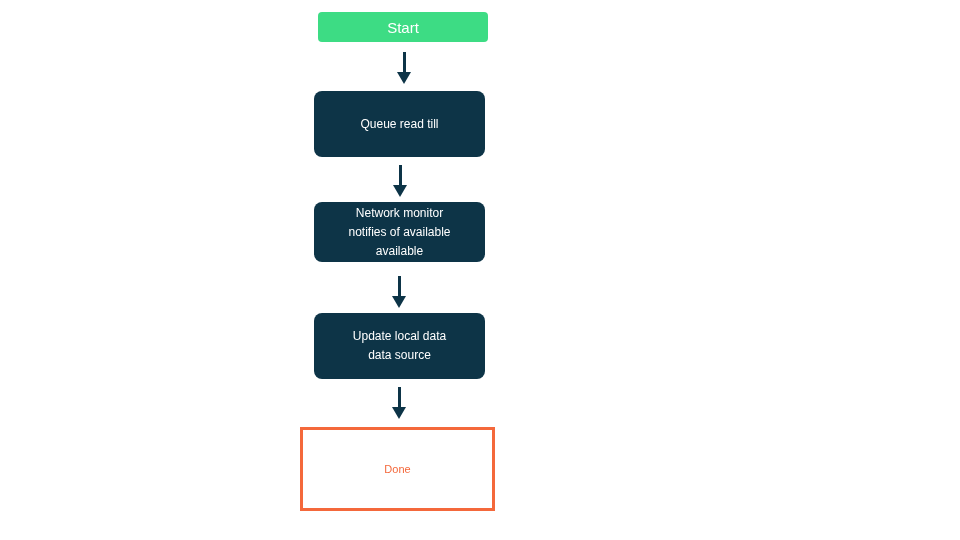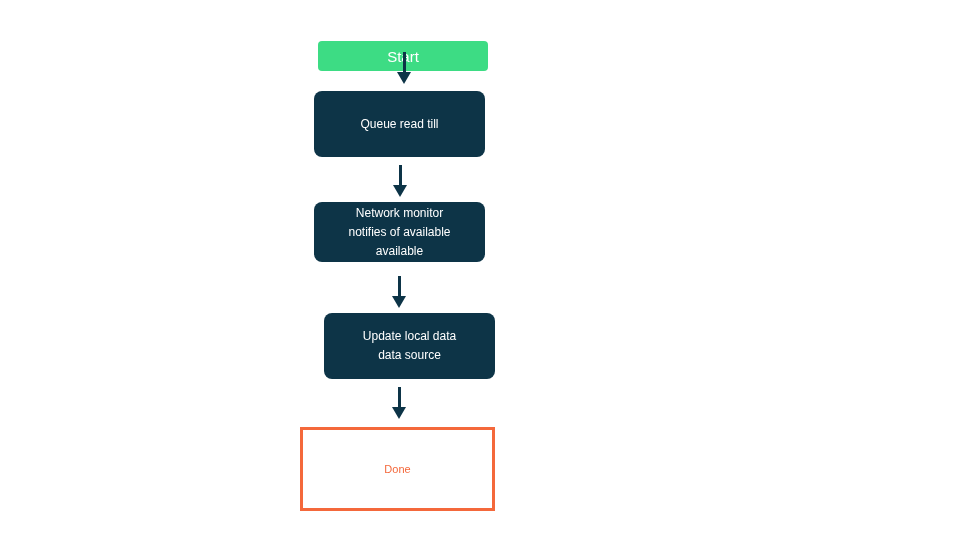--- a/index.html
+++ b/index.html
@@ -25,33 +25,32 @@
     text-align: center;
   }
   .node span { display: block; }
   .node-start {
     left: 318px; top: 12px;
     width: 170px; height: 30px;
     background: #3ddc84;
     border-radius: 4px;
     color: #ffffff;
     font-size: 15px;
-    margin-top: 29px;
   }
   .node-process {
     width: 171px;
     background: #0d3447;
     border-radius: 8px;
     color: #ffffff;
     font-size: 12px;
     line-height: 19px;
   }
   .node-queue   { left: 314px; top: 91px;  height: 66px; }
   .node-monitor { left: 314px; top: 202px; height: 60px; }
-  .node-update  { left: 324px; top: 313px; height: 66px; }
+  .node-update  { left: 314px; top: 313px; height: 66px; }
   .node-done {
     left: 300px; top: 427px;
     width: 195px; height: 84px;
     background: #ffffff;
     border: 3px solid #f4683b;
     color: #f4683b;
     font-size: 11px;
   }
   .arrow {
     position: absolute;

